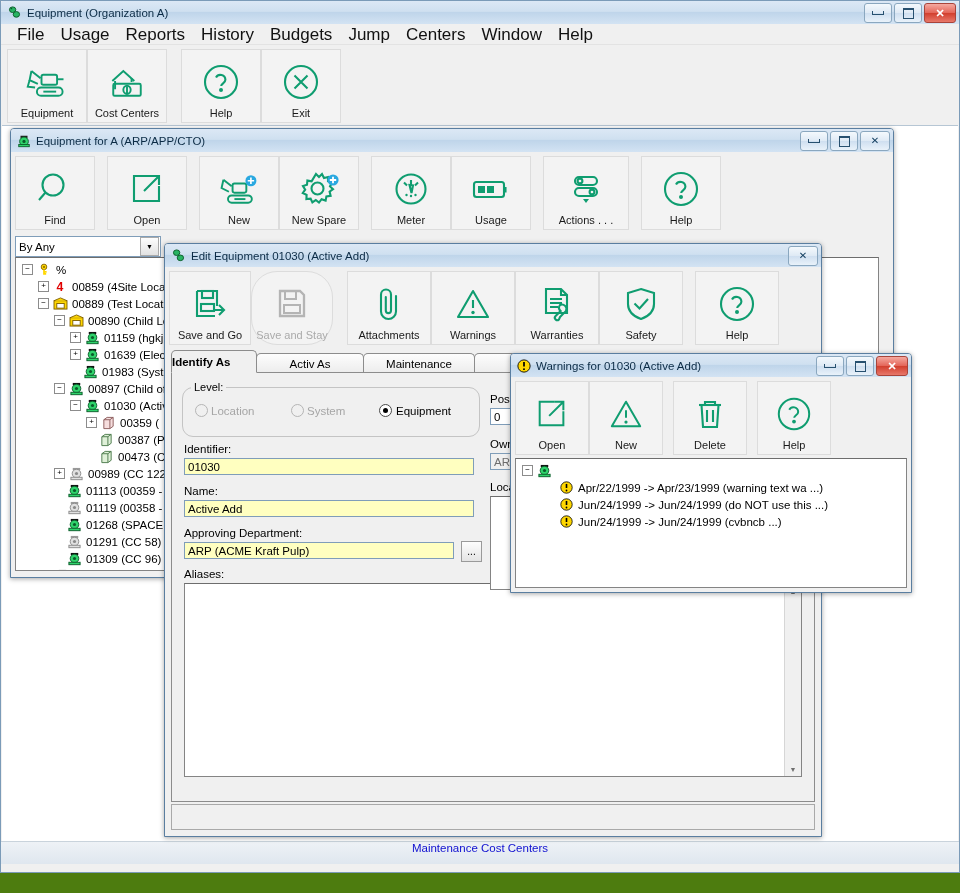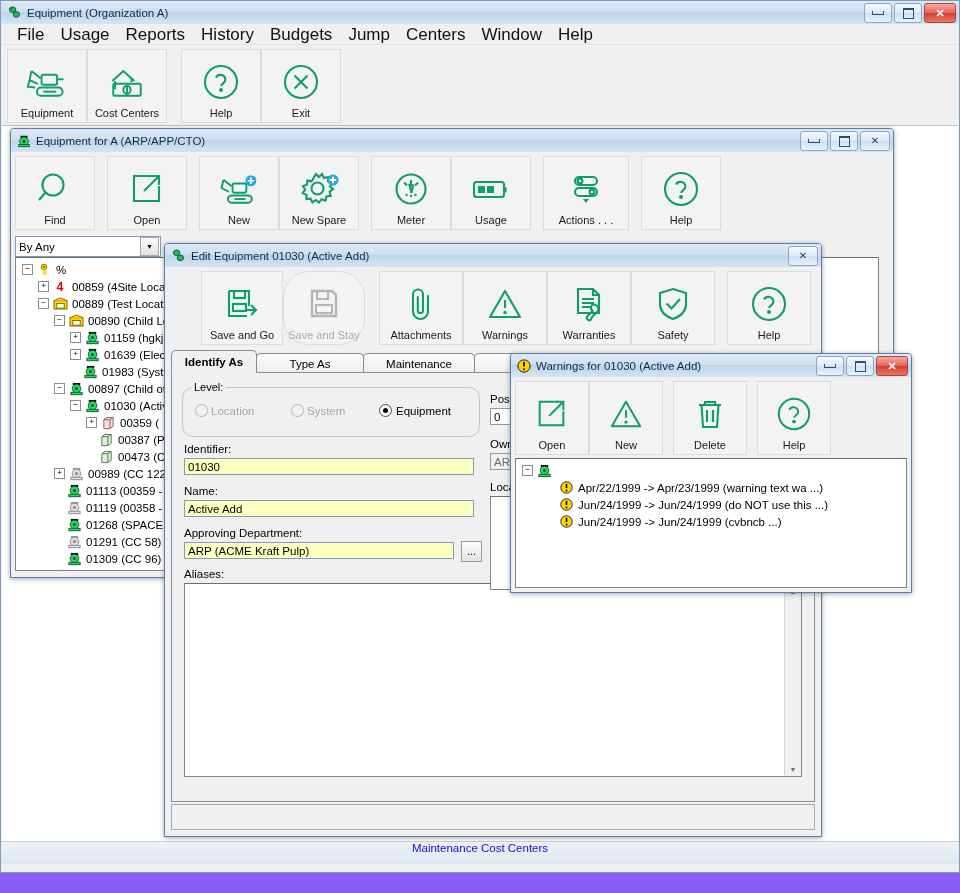--- a/index.html
+++ b/index.html
@@ -4,21 +4,21 @@
 <style>
   html,body{margin:0;padding:0;}
   body{
     width:960px;height:893px;overflow:hidden;
     font-family:"Liberation Sans", sans-serif;
     font-size:11px;
     background:#ffffff;
     color:#000;
     -webkit-font-smoothing:none;
   }
-  #root{position:relative;width:960px;height:893px;background:#8b5cf6;}
+  #root{position:relative;width:960px;height:893px;background:#4d7c0f;}
 
   
   .win{position:absolute;background:#f0f0f0;border:1px solid #5a7ea0;border-radius:4px 4px 0 0;
        box-shadow:0 1px 5px rgba(0,0,0,.35);}
   .titlebar{height:23px;
     background:linear-gradient(to bottom,#dce8f5 0%,#cfe0f0 45%,#bfd5ea 50%,#d3e3f3 100%);
     border-radius:3px 3px 0 0;
     display:flex;align-items:center;padding:0 3px 0 6px;position:relative;}
   .title-text{font-size:11.5px;color:#0b2b45;margin-left:5px;white-space:nowrap;}
   .ctrl-group{position:absolute;right:3px;top:2px;display:flex;gap:2px;}
@@ -541,21 +541,21 @@
         </svg>
       </span>
       <span class="title-text">Edit Equipment 01030 (Active Add)</span>
       <div class="ctrl-group">
         <div class="ctl" style="width:28px;">
             <span class="g">✕</span>
           </div>
       </div>
     </div>
 
-    <div class="toolbar" style="padding:4px 0 16px 4px;margin-left:32px;">
+    <div class="toolbar" style="padding:4px 0 16px 4px;">
       <div class="tbtn" style="width:82px;height:74px;">
         <div class="ico">
           <svg width="38" height="36" viewBox="0 0 38 36">
             <path class="grn" d="M6 5 H26 V20 M6 5 V30 H24" stroke-width="2.3"></path>
             <rect class="grn" x="11" y="5" width="11" height="7" stroke-width="2"></rect>
             <rect class="grn" x="10" y="18" width="13" height="7" stroke-width="2"></rect>
             <path class="grn" d="M22 24 H33 M28 19 l5 5 -5 5" stroke-width="2.4"></path>
           </svg>
         </div>
         <span class="lbl">Save and Go</span>
@@ -615,25 +615,25 @@
             <circle class="grn" cx="20" cy="20" r="16" stroke-width="2.4"></circle>
             <path class="grn" d="M15 15.5 a5 5 0 0 1 9.4 2.3 c0 3.2 -4.2 3.7 -4.2 6.2" stroke-width="2.6"></path>
             <circle cx="20" cy="28" r="2" fill="#0f9d70"></circle>
           </svg>
         </div>
         <span class="lbl">Help</span>
       </div>
     </div>
 
     <div class="tabstrip" style="position:absolute;left:6px;top:108px;right:6px;">
-      <div class="tab active" style="width:84px;padding:0;justify-content:center;">
+      <div class="tab active" style="width:84px;padding:0;">
         <span>Identify As</span>
       </div>
       <div class="tab" style="width:106px;padding:0;justify-content:center;">
-        <span>Type As</span>
+        <span>Activ As</span>
       </div>
       <div class="tab" style="width:110px;padding:0;justify-content:center;">
         <span>Maintenance</span>
       </div>
       <div class="tab" style="width:90px;padding:0;justify-content:center;">
         <span></span>
       </div>
     </div>
 
     <div style="position:absolute;left:6px;top:128px;right:6px;bottom:34px;background:#f0f0f0;border:1px solid #8c8c8c;">

